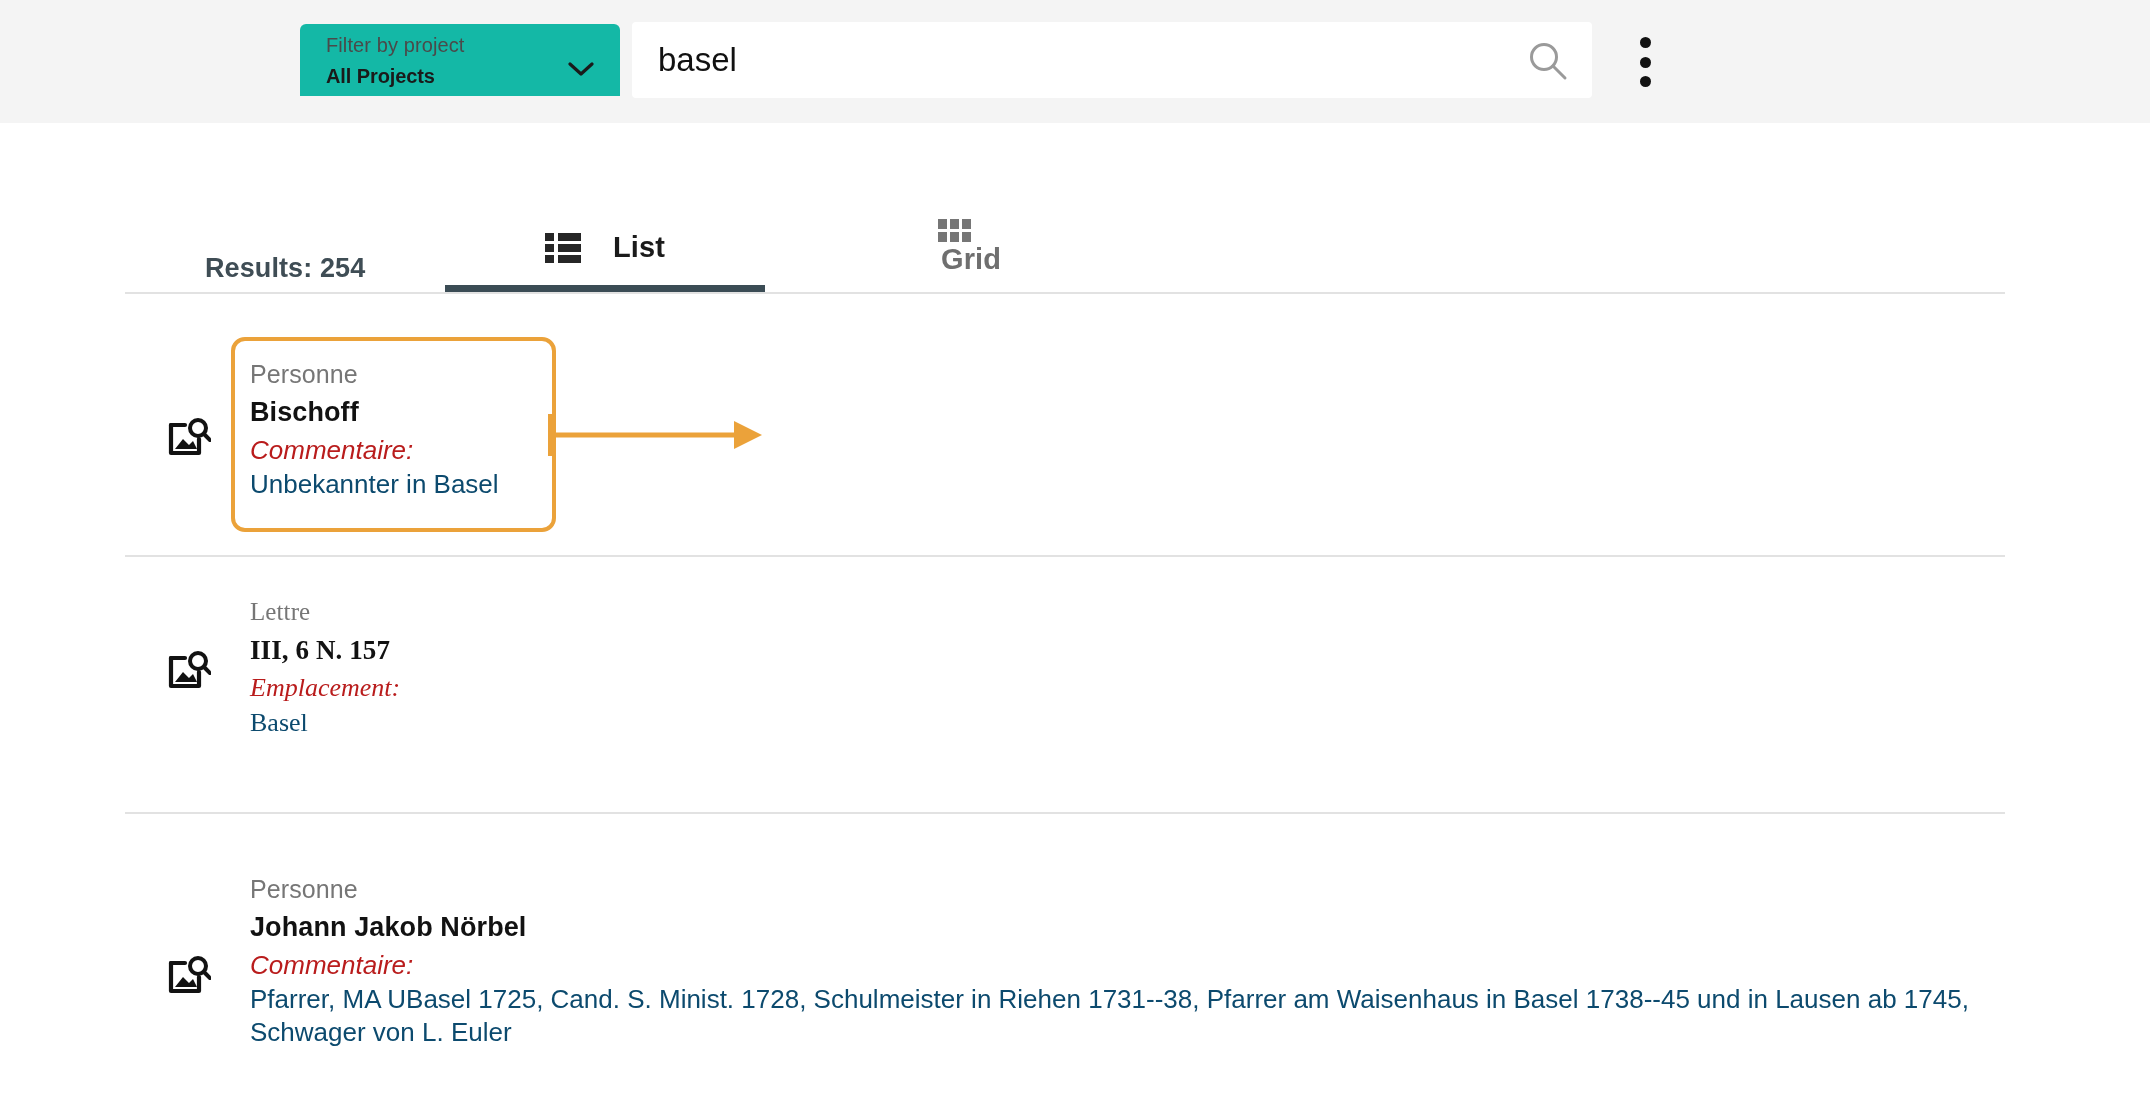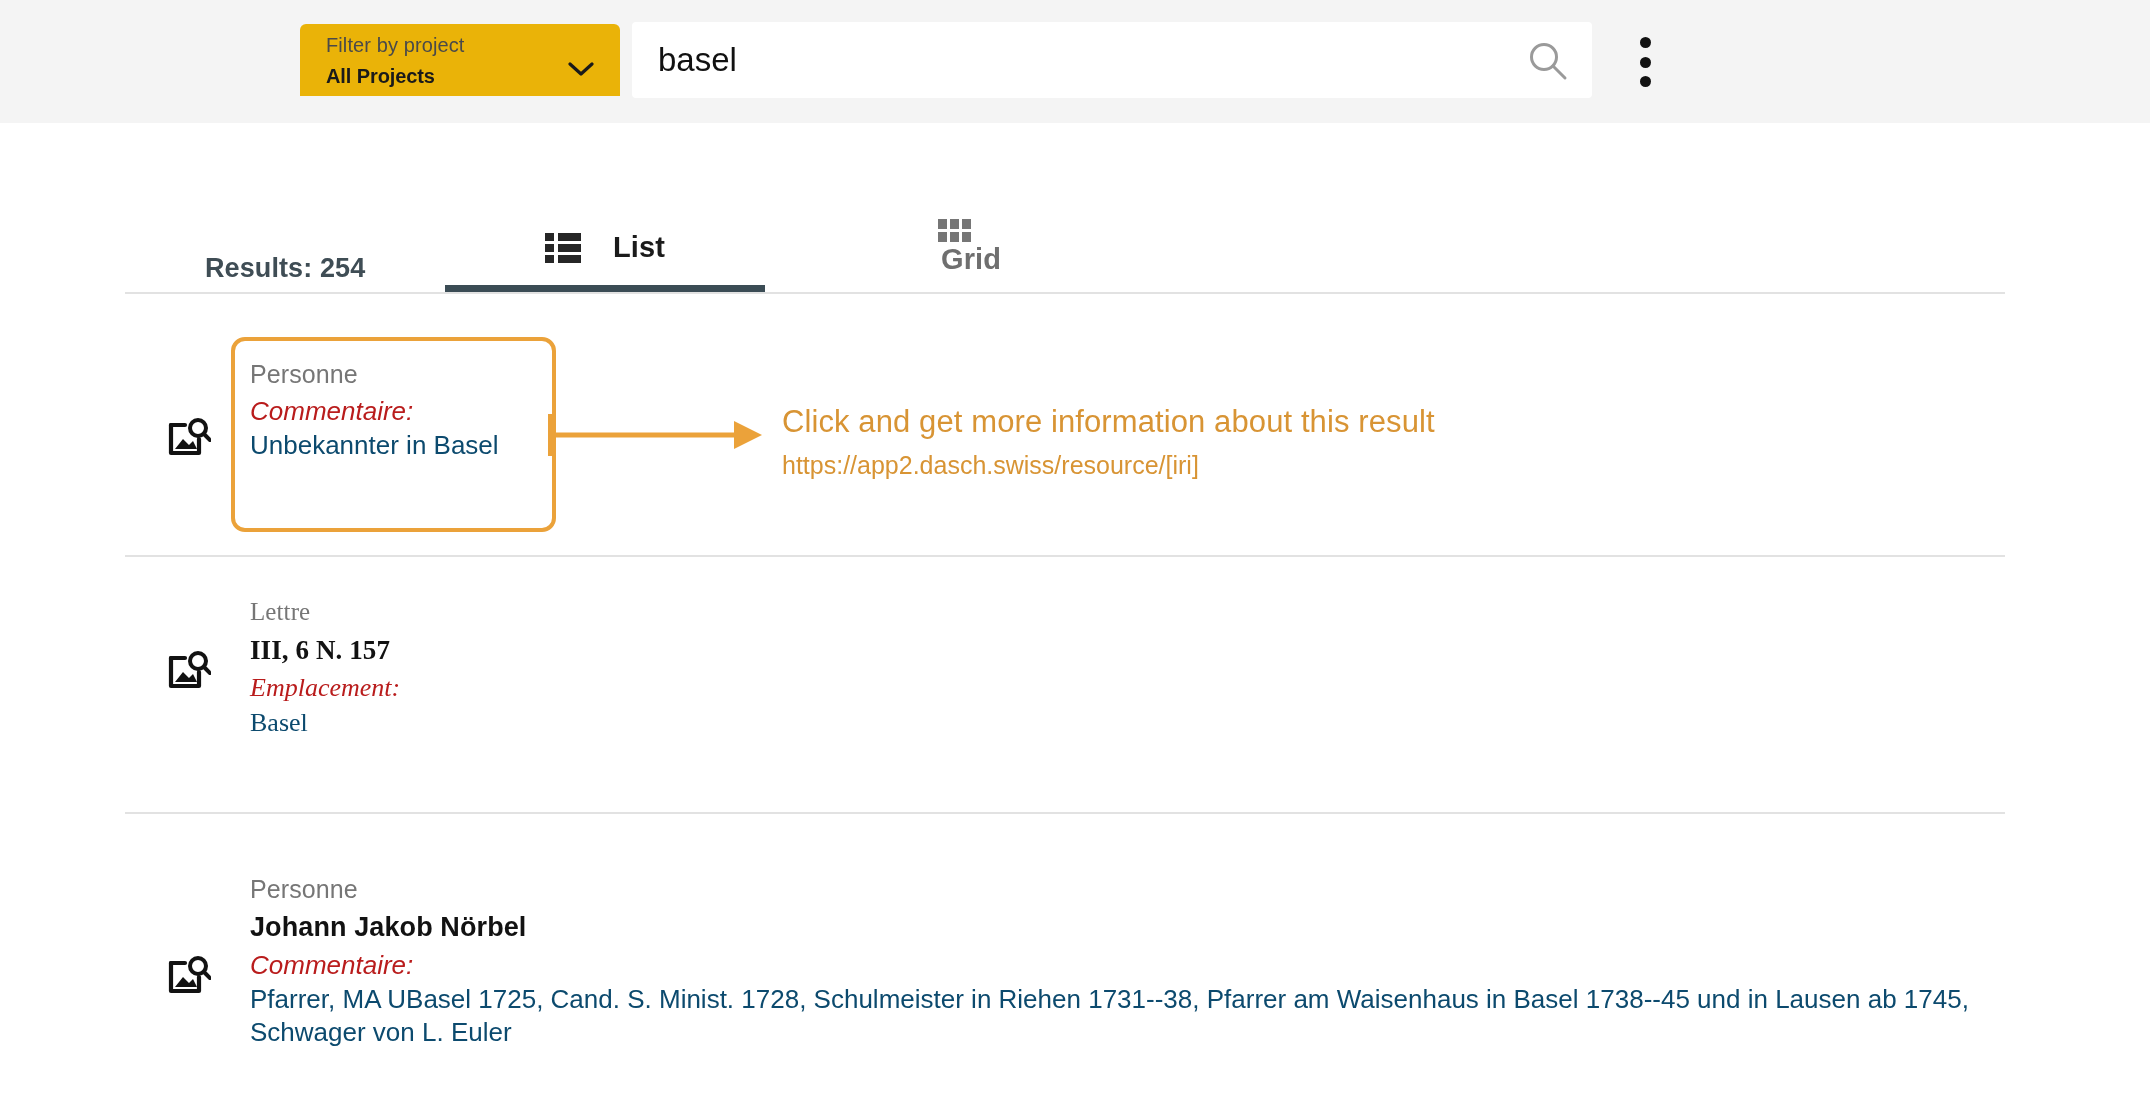--- a/index.html
+++ b/index.html
@@ -20,21 +20,21 @@
   .header {
     position: absolute;
     left: 0; top: 0;
     width: 2150px; height: 123px;
     background: #f4f4f4;
   }
   .filter-select {
     position: absolute;
     left: 300px; top: 24px;
     width: 320px; height: 72px;
-    background: #eab308;
+    background: #14b8a6;
     border-radius: 6px 6px 0 0;
     padding: 9px 18px 0 26px;
     cursor: pointer;
   }
   .filter-label {
     font-size: 20px;
     color: #4a4a4a;
     line-height: 24px;
     letter-spacing: .1px;
   }
@@ -299,20 +299,21 @@
       <svg width="46" height="46" viewBox="0 0 46 46">
         <path d="M6 10 V38 H34 V24" fill="none" stroke="#121212" stroke-width="4.2" stroke-linecap="round" stroke-linejoin="round"></path>
         <path d="M6 10 H20" fill="none" stroke="#121212" stroke-width="4.2" stroke-linecap="round"></path>
         <path d="M10 34 L18 24 L24 30 L28 26 L32 34 Z" fill="#121212"></path>
         <circle cx="33" cy="13" r="8" fill="none" stroke="#121212" stroke-width="4"></circle>
         <line x1="39" y1="19" x2="45" y2="25" stroke="#121212" stroke-width="4" stroke-linecap="round"></line>
       </svg>
     </span>
     <div class="row-text" style="top:15px;">
       <div class="res-type">Personne</div>
+      <div class="res-title">Bischoff</div>
       <div class="res-prop">Commentaire:</div>
       <div class="res-val">Unbekannter in Basel</div>
     </div>
   </div>
   <div class="row-divider" style="top:555px;"></div>
 
   <div class="row" style="top:583px;height:200px;font-family:Liberation Serif, serif;">
     <span class="row-icon" style="top:65px;">
       <svg width="46" height="46" viewBox="0 0 46 46">
         <path d="M6 10 V38 H34 V24" fill="none" stroke="#121212" stroke-width="4.2" stroke-linecap="round" stroke-linejoin="round"></path>
@@ -352,18 +353,14 @@
   <div class="anno-box"></div>
 
   <div class="anno-arrow">
     <svg width="216" height="46" viewBox="0 0 216 46">
       <line x1="2" y1="2" x2="2" y2="44" stroke="#eba23a" stroke-width="5"></line>
       <line x1="2" y1="23" x2="190" y2="23" stroke="#eba23a" stroke-width="5"></line>
       <path d="M186 9 L214 23 L186 37 Z" fill="#eba23a"></path>
     </svg>
   </div>
 
-  <div class="anno-text">
-    <div class="anno-head">Click and get more information about this result</div>
-    <div class="anno-url">https://app2.dasch.swiss/resource/[iri]</div>
-  </div>
 
 </div>
 
 </body></html>

